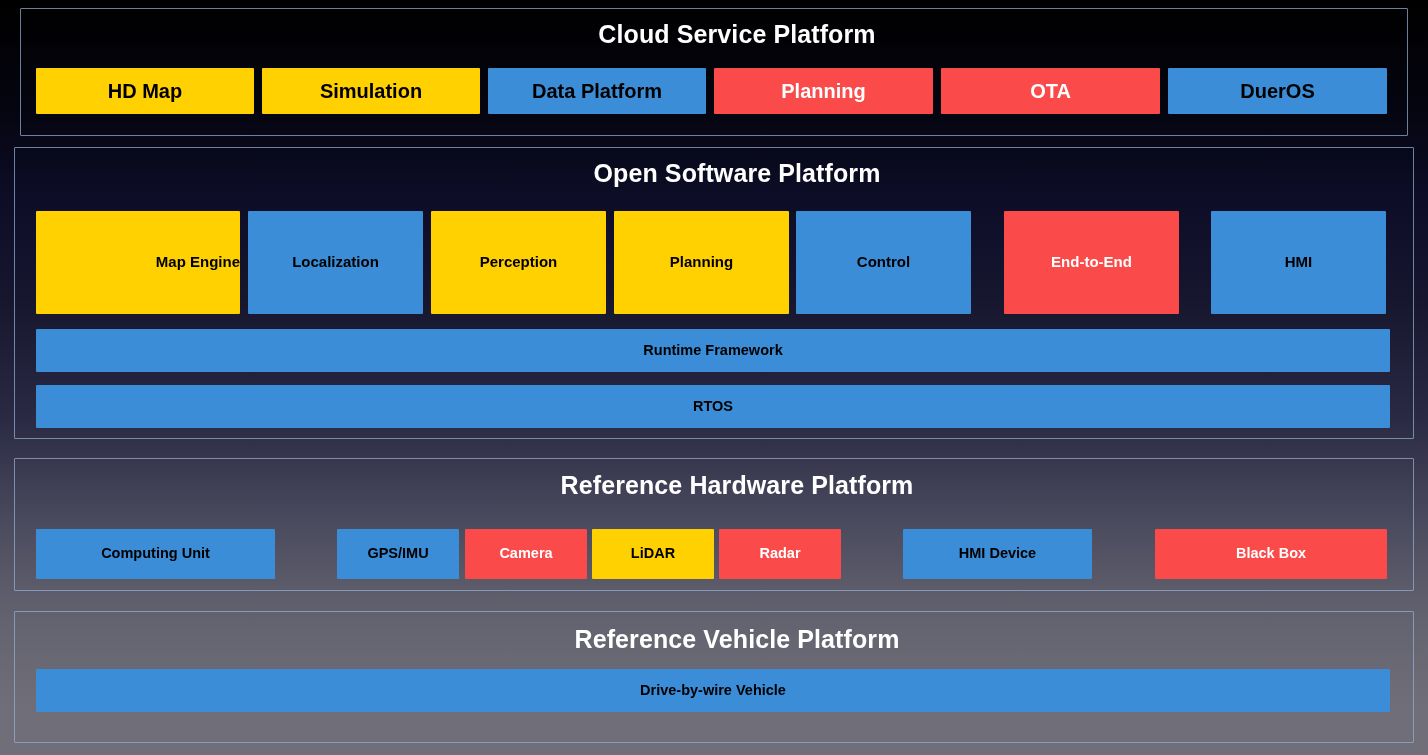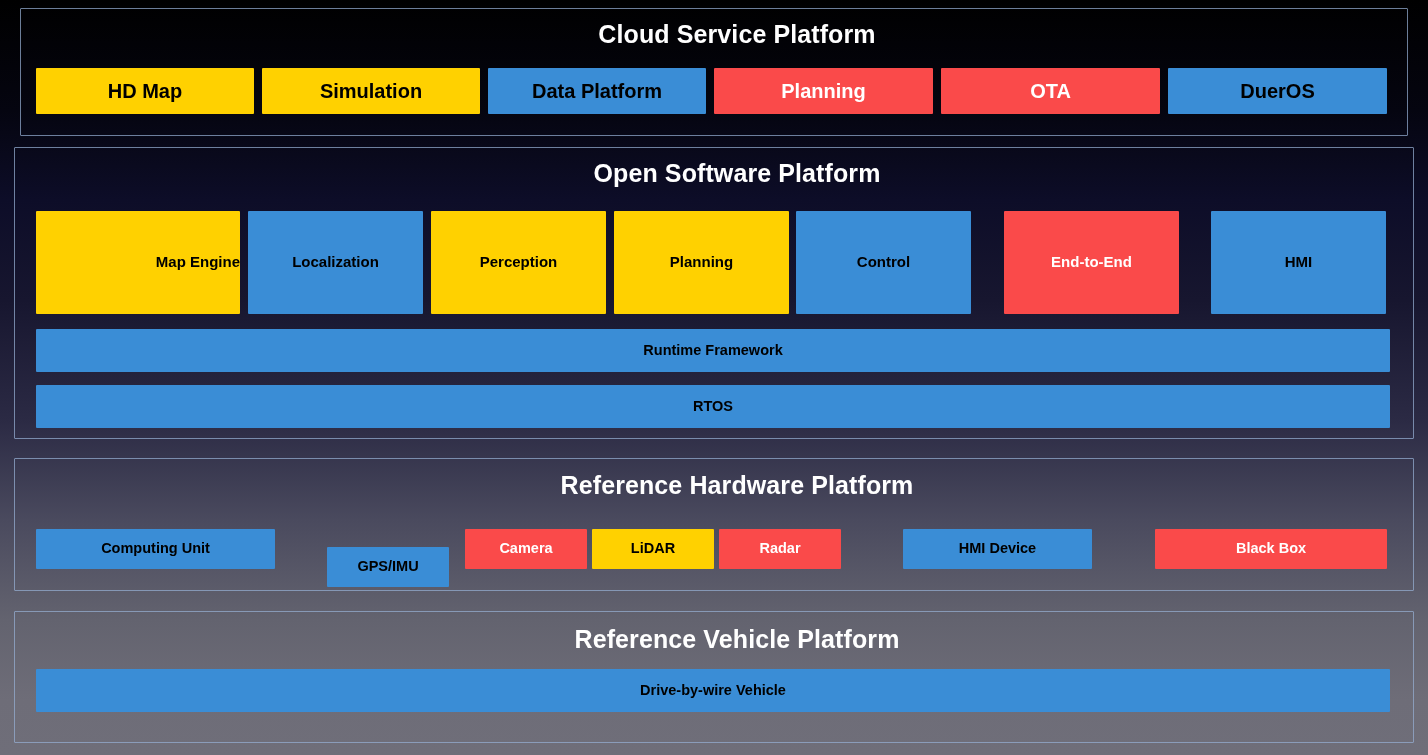--- a/index.html
+++ b/index.html
@@ -77,21 +77,21 @@
   #layer-soft  { left: 14px;  top: 147px; width: 1400px; height: 292px; }
   #title-soft  { top: 159px;  font-size: 25px; }
   .soft-box    { top: 211px;  height: 103px; font-size: 15px; }
   .soft-bar    { left: 36px;  width: 1354px; height: 43px; font-size: 14.5px; }
   #bar-runtime { top: 329px; }
   #bar-rtos    { top: 385px; }
 
   
   #layer-hw    { left: 14px;  top: 458px; width: 1400px; height: 133px; }
   #title-hw    { top: 471px;  font-size: 25px; }
-  .hw-box      { top: 529px;  height: 40px; font-size: 14.5px; }
+  .hw-box      { top: 529px;  height: 50px; font-size: 14.5px; }
 
   
   #layer-veh   { left: 14px;  top: 611px; width: 1400px; height: 132px; }
   #title-veh   { top: 625px;  font-size: 25px; }
   #box-drive   { left: 36px;  top: 669px; width: 1354px; height: 43px; font-size: 14.5px; }
 </style>
 </head>
 <body>
 
 <div id="stage">
@@ -149,21 +149,21 @@
   <div class="box blue soft-bar" id="bar-rtos">
     <span>RTOS</span>
   </div>
 
   <div class="layer" id="layer-hw"></div>
   <div class="layer-title" id="title-hw">Reference Hardware Platform</div>
 
   <div class="box blue hw-box" style="left:36px; width:239px;">
     <span>Computing Unit</span>
   </div>
-  <div class="box blue hw-box" style="left:327px; width:122px;margin-top:18px;">
+  <div class="box blue hw-box" style="left:337px; width:122px;">
     <span>GPS/IMU</span>
   </div>
   <div class="box red hw-box" style="left:465px; width:122px;">
     <span>Camera</span>
   </div>
   <div class="box yellow hw-box" style="left:592px; width:122px;">
     <span>LiDAR</span>
   </div>
   <div class="box red hw-box" style="left:719px; width:122px;">
     <span>Radar</span>

